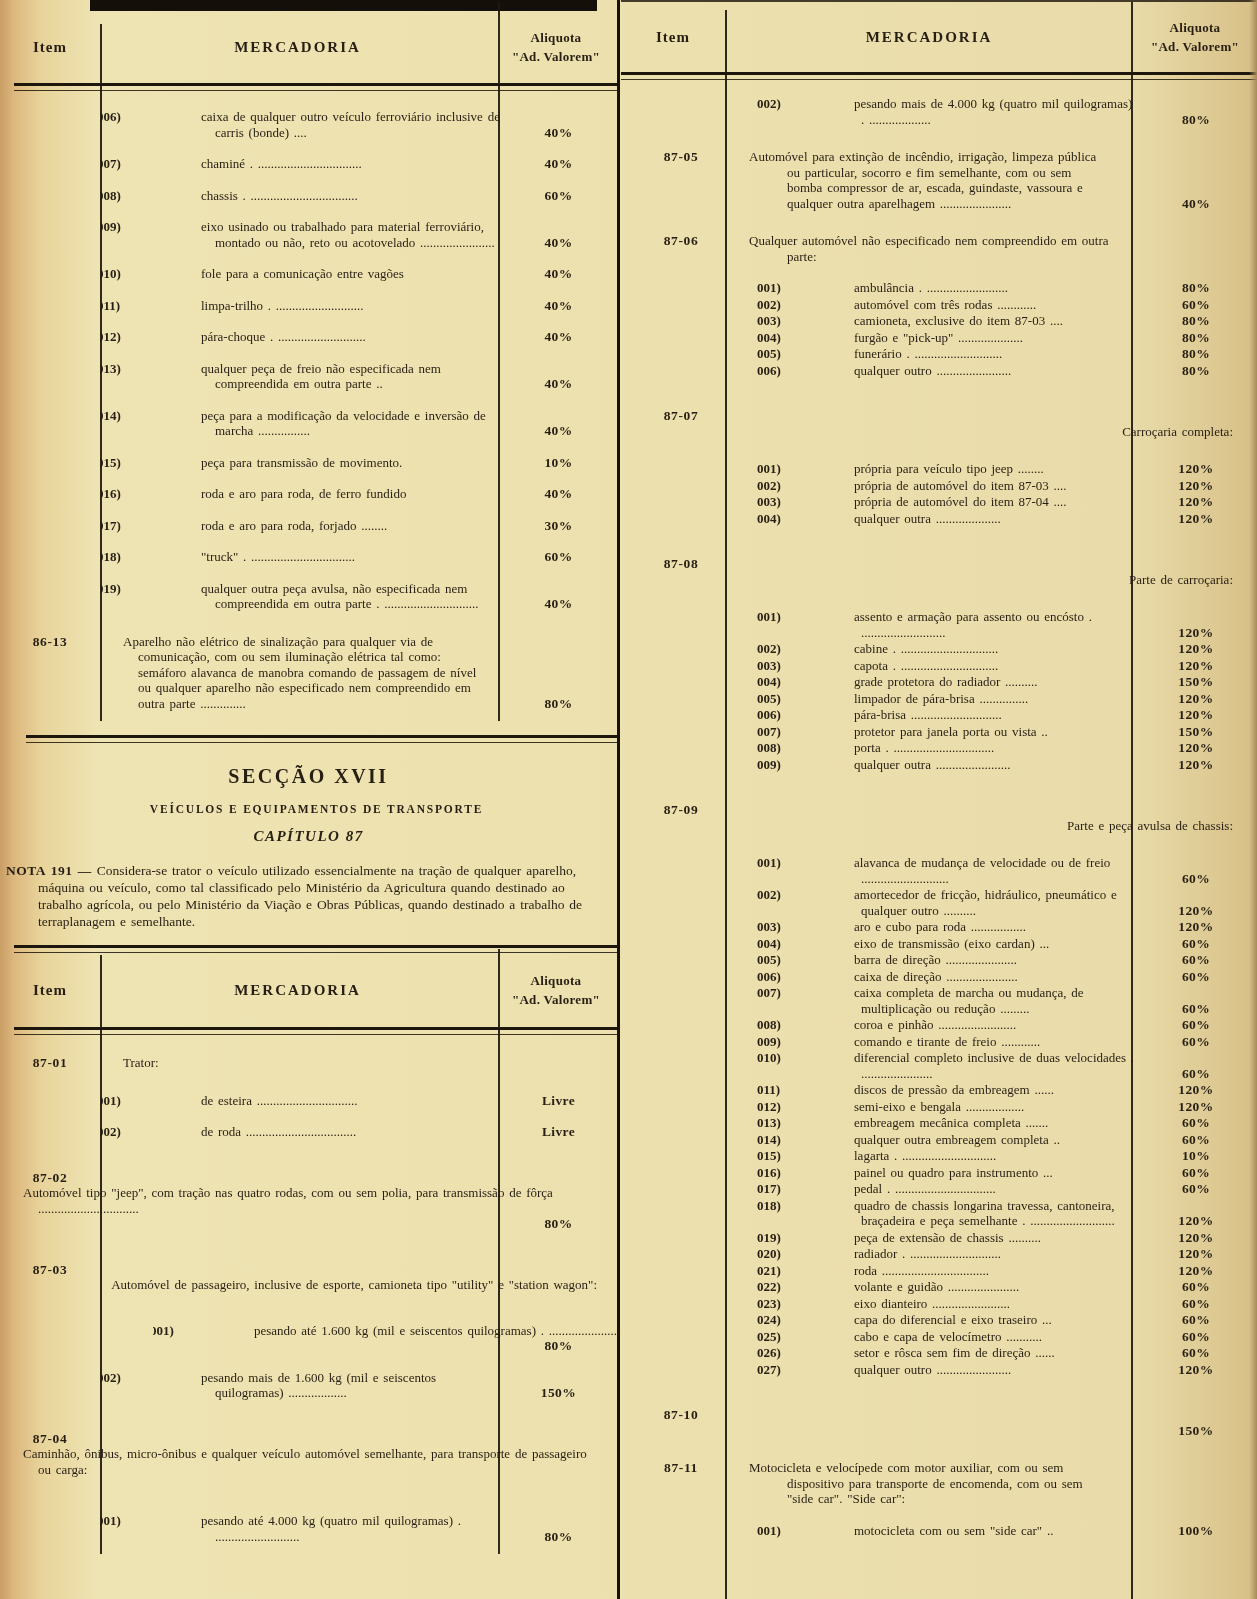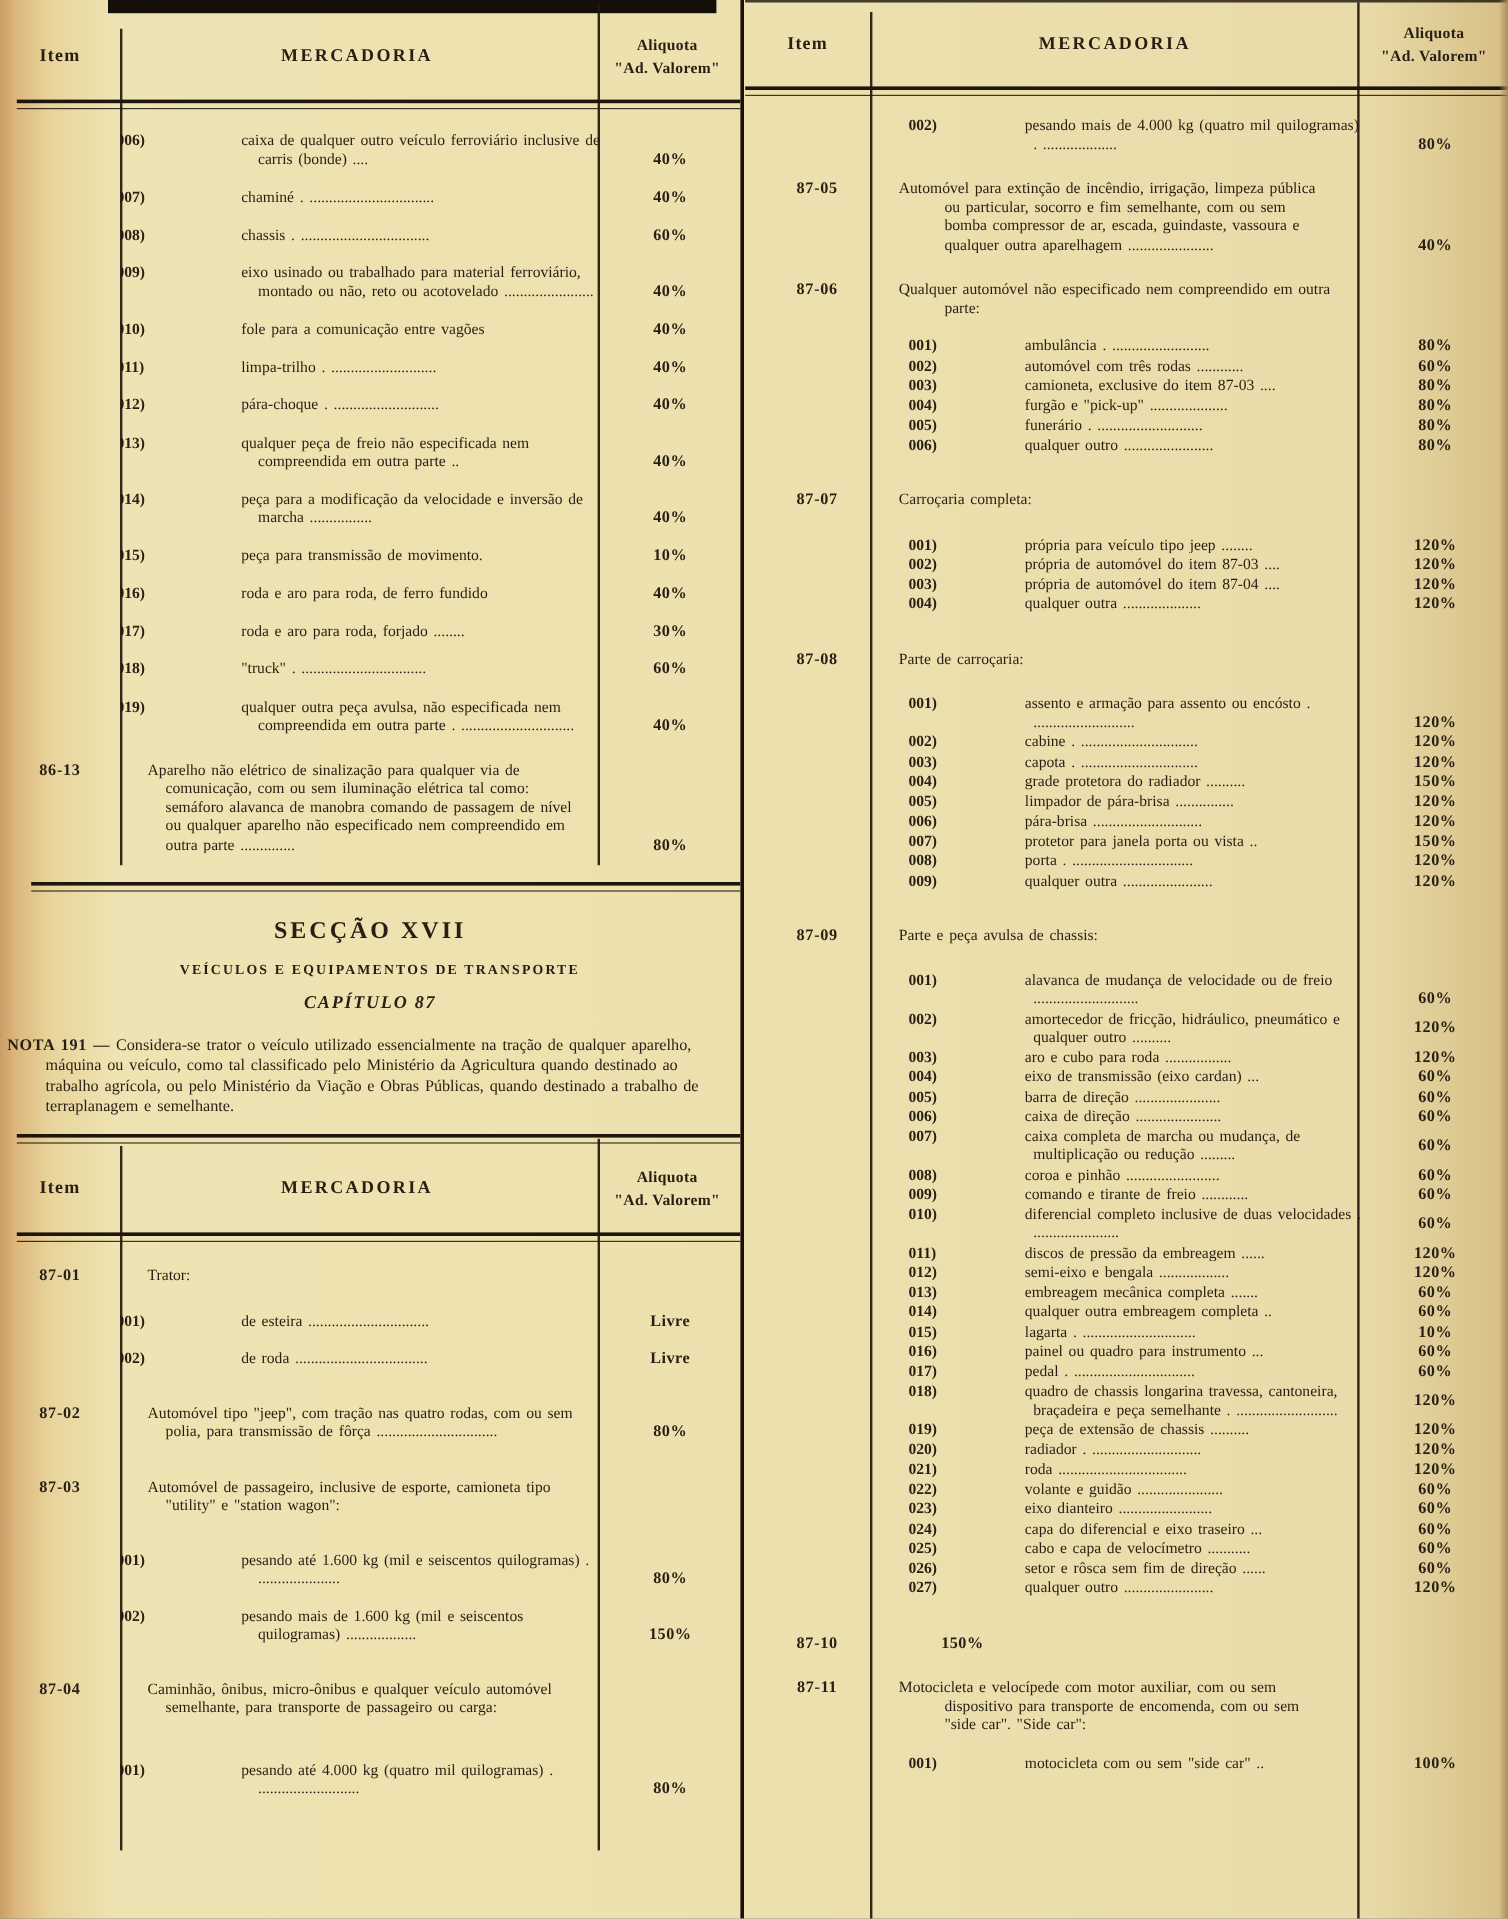--- a/index.html
+++ b/index.html
@@ -43,23 +43,23 @@
            font-size:13px;letter-spacing:.3px;line-height:19px;}
   .col-right .th-item{width:104px;}
   .col-right .th-aliq{width:124px;}
 
   .dblrule{height:4px;border-top:3px solid var(--rule);border-bottom:1px solid rgba(29,22,12,.85);}
 
   
   .tbody{padding-top:18px;padding-bottom:10px;}
   .row{display:flex;align-items:flex-end;margin-top:16px;}
   .row:first-child{margin-top:0;}
-  .g-xs{margin-top:1px;align-items:center;}
+  .g-xs{margin-top:1px;}
   .g-lg{margin-top:22px;}
-  .g-xl{margin-top:30px;}
+  .g-xl{margin-top:30px;flex-direction:column;}
   .g-xxl{margin-top:36px;}
 
   .c-item{width:100px;align-self:flex-start;text-align:center;
           font-weight:700;font-size:13.5px;letter-spacing:.6px;line-height:15.5px;}
   .col-right .c-item{width:120px;}
   .c-text{flex:1;font-size:13px;line-height:15.5px;word-spacing:1.5px;min-width:0;overflow:hidden;}
   .num{display:inline-block;font-weight:700;}
   .c-rate{width:117px;text-align:center;font-weight:700;font-size:13.5px;
           line-height:15.5px;letter-spacing:.4px;white-space:nowrap;}
   .col-right .c-rate{width:122px;}

